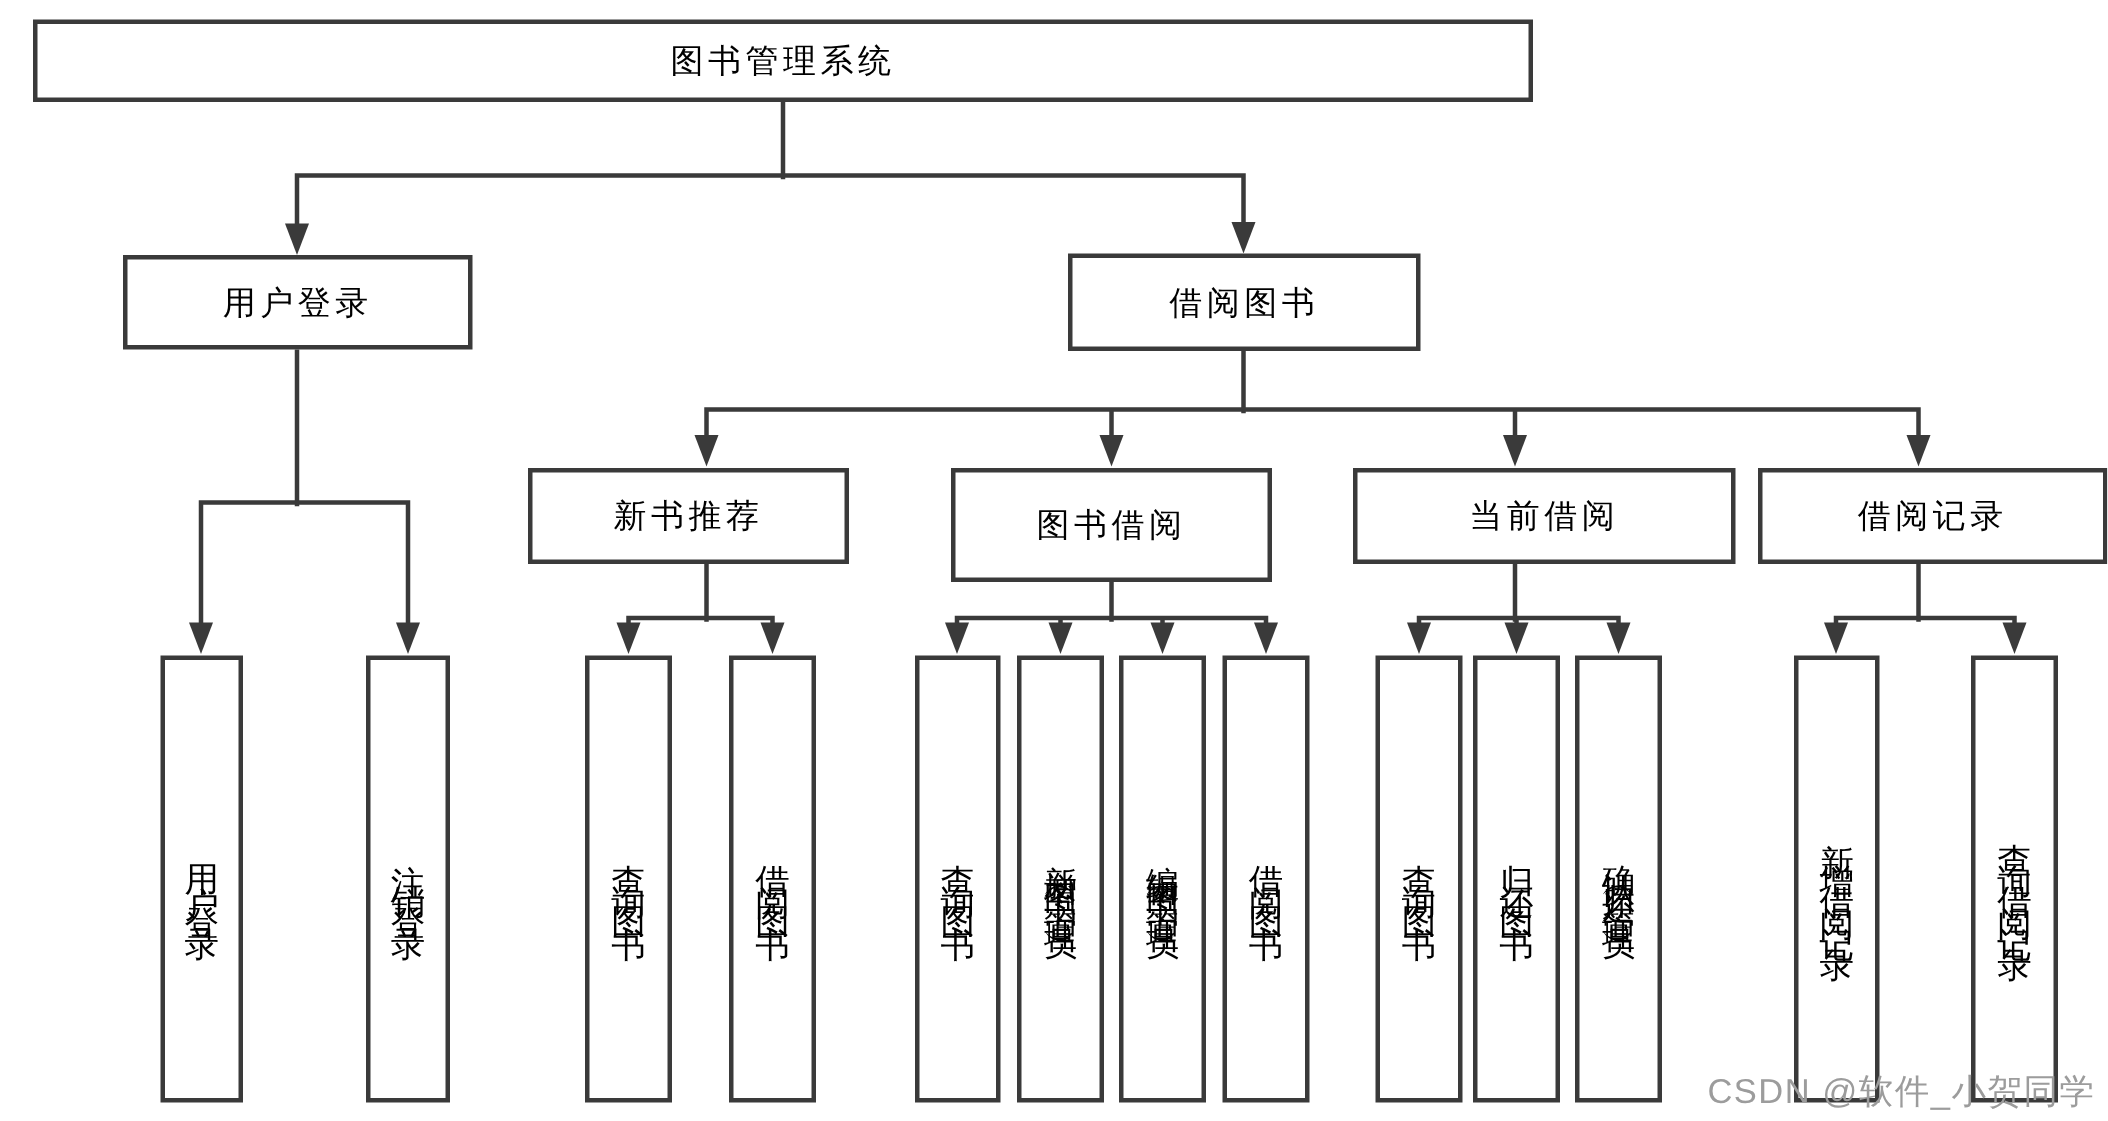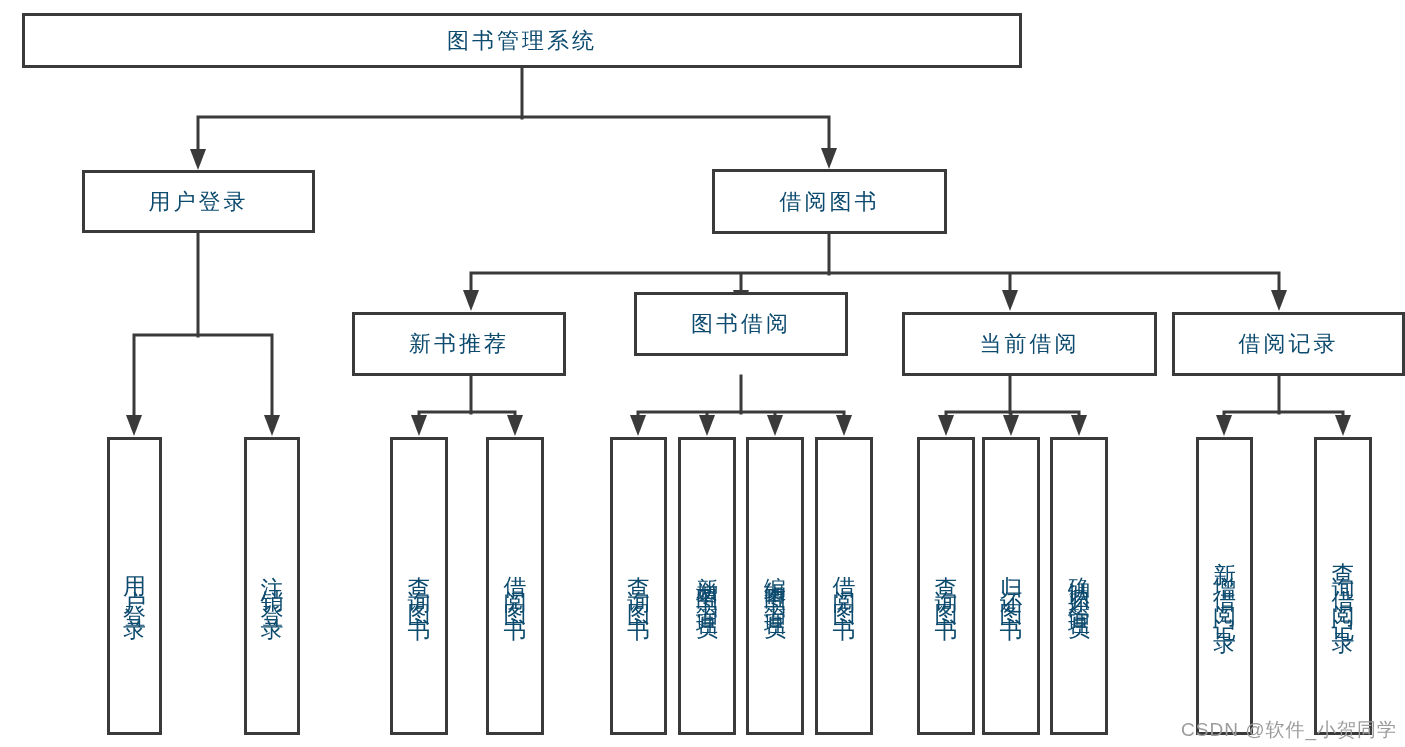--- a/index.html
+++ b/index.html
@@ -22,21 +22,21 @@
     height: 747px;
   }
   .node {
     position: absolute;
     box-sizing: border-box;
     background: #ffffff;
     border: 3px solid #3a3a3a;
     display: flex;
     align-items: center;
     justify-content: center;
-    color: #0c4a6e;
+    color: #000000;
   }
   .hbox {
     font-size: 22px;
     letter-spacing: 3px;
     white-space: nowrap;
   }
   .vbox {
     font-size: 23px;
   }
   .vbox .vtext {
@@ -47,21 +47,21 @@
     white-space: nowrap;
   }
   .vbox.tight .vtext {
     font-size: 22px;
     letter-spacing: 6px;
   }
   .watermark {
     position: absolute;
     right: 8px;
     bottom: 4px;
-    font-size: 19px;
+    font-size: 23px;
     letter-spacing: 1px;
     color: #9c9c9c;
     z-index: 5;
     white-space: nowrap;
     margin-left: 33px;
   }
 </style>
 </head>
 <body>
 
@@ -107,21 +107,21 @@
   <div class="node hbox" style="left:82px;top:170px;width:233px;height:63px">
     <span>用户登录</span>
   </div>
   <div class="node hbox" style="left:712px;top:169px;width:235px;height:65px">
     <span>借阅图书</span>
   </div>
 
   <div class="node hbox" style="left:352px;top:312px;width:214px;height:64px">
     <span>新书推荐</span>
   </div>
-  <div class="node hbox" style="left:634px;top:292px;width:214px;height:64px">
+  <div class="node hbox" style="left:634px;top:312px;width:214px;height:76px">
     <span>图书借阅</span>
   </div>
   <div class="node hbox" style="left:902px;top:312px;width:255px;height:64px">
     <span>当前借阅</span>
   </div>
   <div class="node hbox" style="left:1172px;top:312px;width:233px;height:64px">
     <span>借阅记录</span>
   </div>
 
   <div class="node vbox" style="left:107px;top:437px;width:55px;height:298px">

